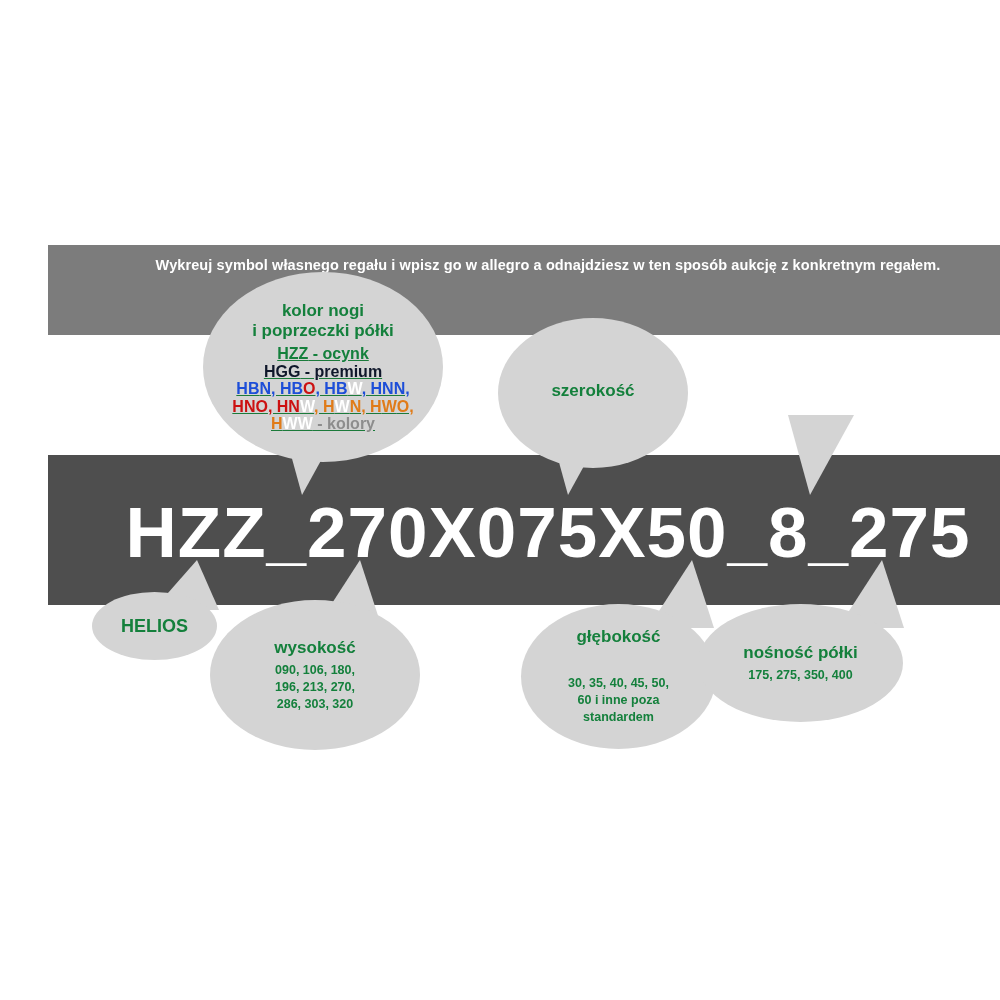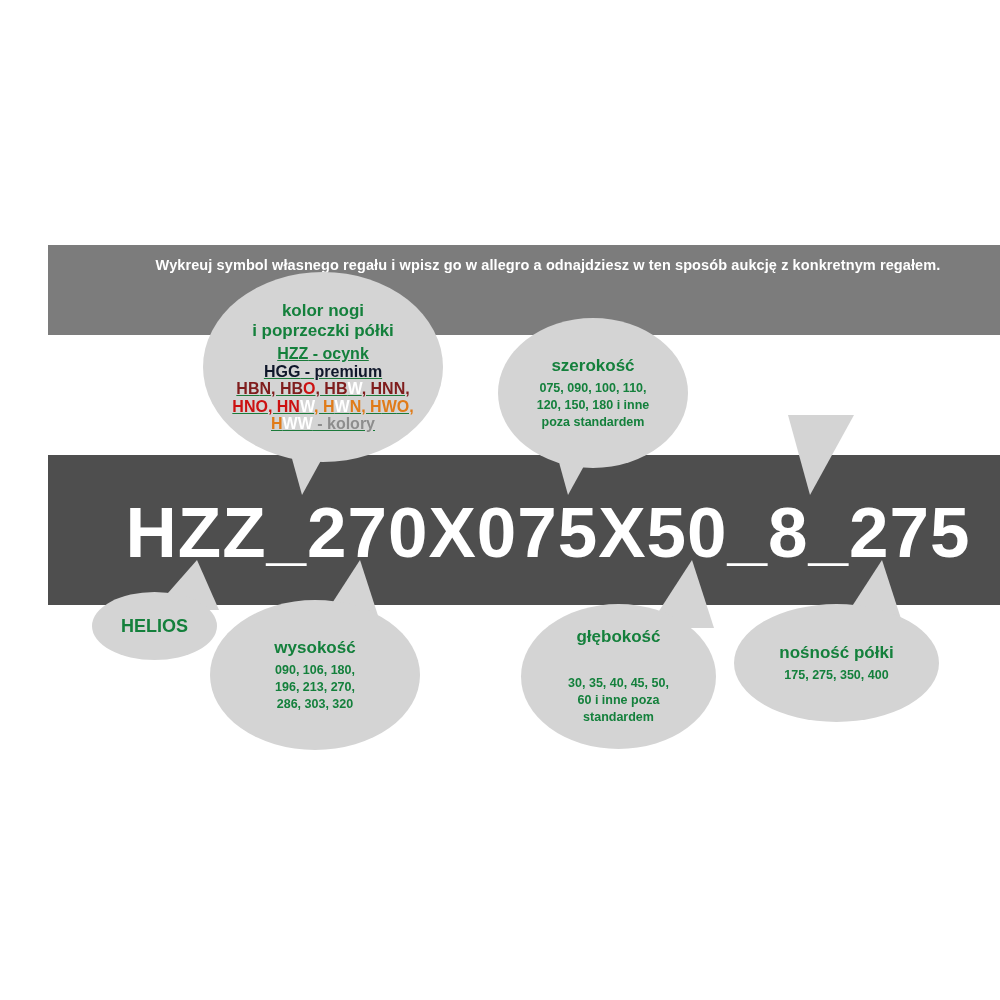--- a/index.html
+++ b/index.html
@@ -120,21 +120,21 @@
 
   
   .colorkey {
     font-weight: bold;
     font-size: 16px;
     line-height: 17.5px;
     text-decoration: underline;
   }
   .c-green { color: #14803c; }
   .c-blue  { color: #0f172a; }
-  .c-black { color: #7f1d1d; }
+  .c-black { color: #1d4ed8; }
   .c-red   { color: #cc1111; }
   .c-orange{ color: #e07b18; }
   .c-white { color: #ffffff; }
   .c-gray  { color: #8d8d8d; }
 </style>
 </head>
 <body>
 
 <div id="stage">
 
@@ -161,23 +161,20 @@
         <div><span class="c-green">HZZ</span><span class="c-green"> - ocynk</span></div>
         <div><span class="c-blue">HGG</span><span class="c-blue"> - premium</span></div>
         <div><span class="c-black">HB</span><span class="c-black">N</span><span class="c-black">, HB</span><span class="c-red">O</span><span class="c-black">, HB</span><span class="c-white">W</span><span class="c-black">, HNN,</span></div>
         <div><span class="c-red">HNO</span><span class="c-red">, HN</span><span class="c-white">W</span><span class="c-orange">, H</span><span class="c-white">W</span><span class="c-orange">N, H</span><span class="c-orange">W</span><span class="c-orange">O,</span></div>
         <div><span class="c-orange">H</span><span class="c-white">WW</span><span class="c-gray"> - kolory</span></div>
       </div>
   </div>
 
   <div class="bubble" style="left:450px; top:318px; width:190px; height:150px;">
     <div class="b-title">szerokość</div>
-    <div class="b-body" style="white-space:pre-line;">075, 090, 100, 110,
-120, 150, 180  i inne
-poza standardem</div>
   </div>
 
 
   <div class="bubble small" style="left:44px; top:592px; width:125px; height:68px;">
     <div class="b-title">HELIOS</div>
   </div>
 
   <div class="bubble" style="left:162px; top:600px; width:210px; height:150px;">
     <div class="b-title">wysokość</div>
     <div class="b-body" style="white-space:pre-line;">090, 106, 180,
@@ -185,18 +182,18 @@
 286, 303, 320</div>
   </div>
 
   <div class="bubble" style="left:473px; top:604px; width:195px; height:145px;gap:24px;">
     <div class="b-title">głębokość</div>
     <div class="b-body" style="white-space:pre-line;">30, 35, 40, 45, 50,
 60 i inne poza
 standardem</div>
   </div>
 
-  <div class="bubble" style="left:686px; top:604px; width:205px; height:118px;">
+  <div class="bubble" style="left:650px; top:604px; width:205px; height:118px;">
     <div class="b-title">nośność półki</div>
     <div class="b-body">175, 275, 350, 400</div>
   </div>
 
 </div>
 
 </body></html>

